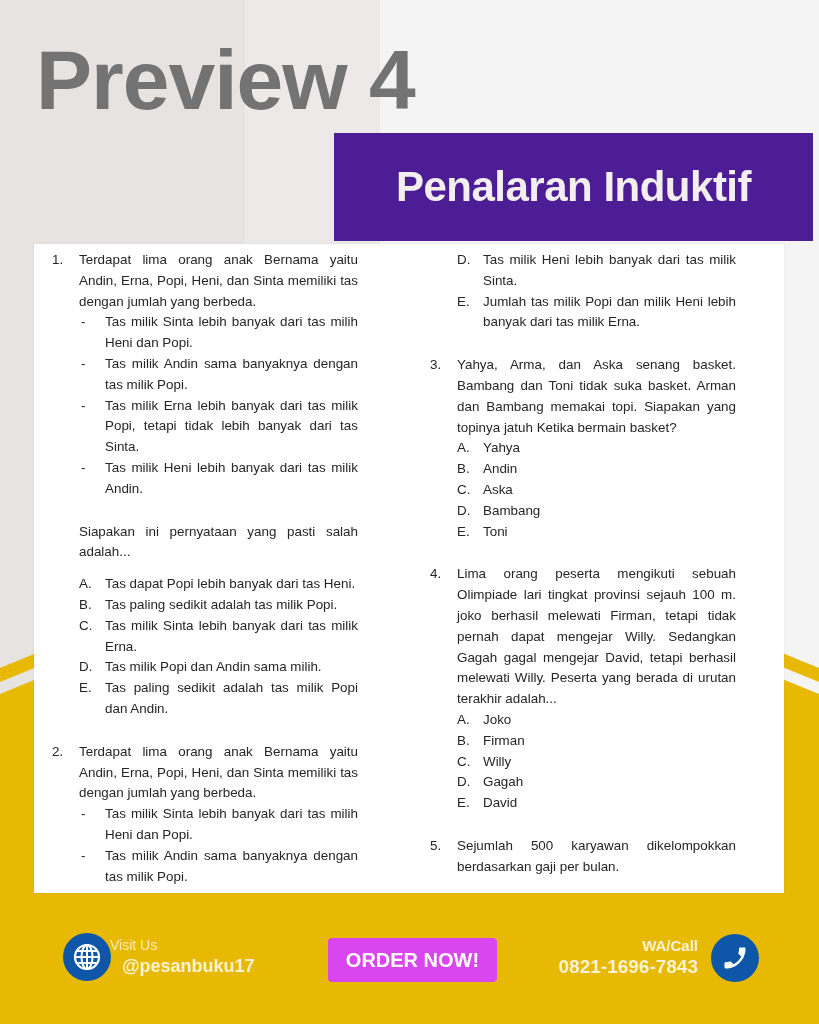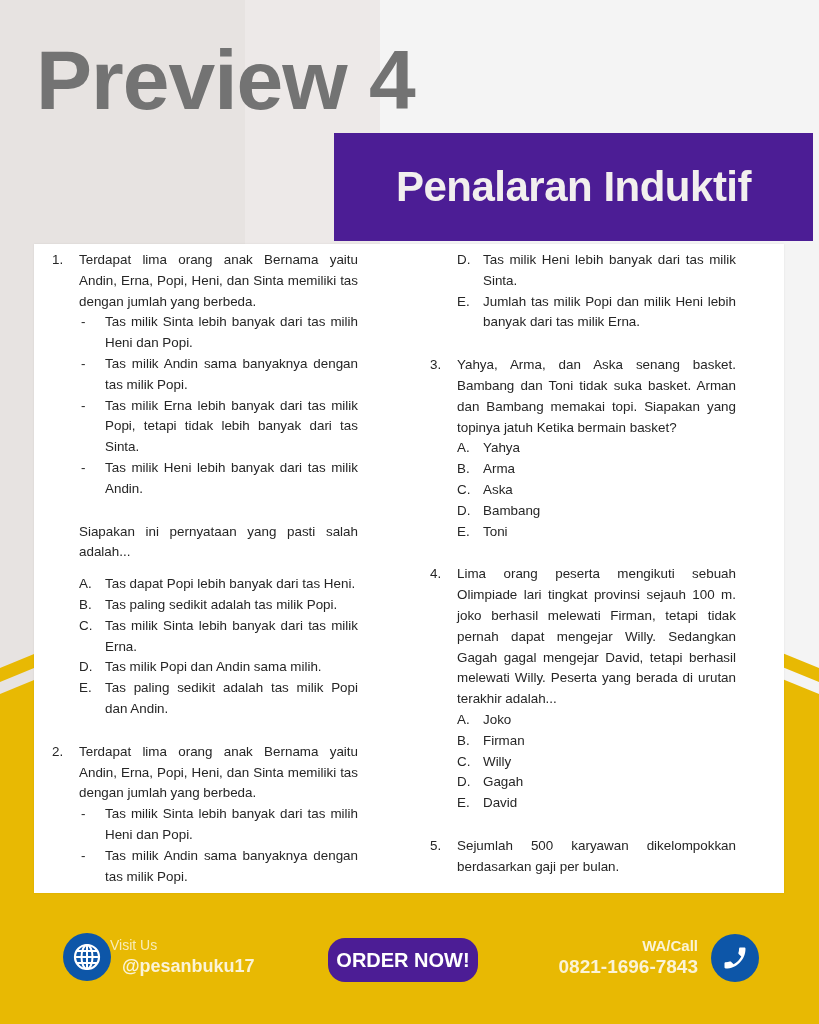--- a/index.html
+++ b/index.html
@@ -26,21 +26,21 @@
   .bullet { position: relative; padding-left: 26px; text-align: justify; }
   .bullet-dash { position: absolute; left: 2px; top: 0; }
   .opt { position: relative; padding-left: 26px; text-align: justify; }
   .opt-letter { position: absolute; left: 0; top: 0; }
   .indent { padding-left: 27px; }
   .gap-s { height: 11px; }
   .gap-m { height: 22px; }
   .circle-icon { position: absolute; width: 48px; height: 48px; border-radius: 50%; background: #0d56a8; display: flex; align-items: center; justify-content: center; }
   .visit-label { position: absolute; left: 110px; top: 937px; font-size: 14px; color: #f8ecb8; }
   .visit-handle { position: absolute; left: 122px; top: 956px; font-size: 18px; font-weight: bold; color: #fbf3d6; }
-  .order-btn { position: absolute; left: 328px; top: 938px; width: 150px; height: 44px; background: #4c1d95; border-radius: 17px; display: flex; align-items: center; justify-content: center; color: #ffffff; font-size: 20px; font-weight: bold; border: none; }
+  .order-btn { position: absolute; left: 328px; top: 938px; width: 169px; height: 44px; background: #d946ef; border-radius: 4px; display: flex; align-items: center; justify-content: center; color: #ffffff; font-size: 20px; font-weight: bold; border: none; }
   .wa-label { position: absolute; right: 121px; top: 937px; font-size: 15px; font-weight: bold; color: #fbf3d6; text-align: center; }
   .wa-number { position: absolute; right: 121px; top: 956px; font-size: 19px; font-weight: bold; color: #fbf3d6; text-align: right; }
 </style>
 </head>
 <body>
 
 <div class="bg-band-1"></div>
 <div class="bg-band-2"></div>
 <div class="bg-band-3"></div>
 
@@ -93,21 +93,21 @@
       <div class="opt"><span class="opt-letter">D.</span><span>Tas milik Heni lebih banyak dari tas milik Sinta.</span></div>
       <div class="opt"><span class="opt-letter">E.</span><span>Jumlah tas milik Popi dan milik Heni lebih banyak dari tas milik Erna.</span></div>
     </div>
     <div class="gap-m"></div>
     <div class="q">
       <span class="q-num">3.</span>
       <span>Yahya, Arma, dan Aska senang basket. Bambang dan Toni tidak suka basket. Arman dan Bambang memakai topi. Siapakan yang topinya jatuh Ketika bermain basket?</span>
     </div>
     <div class="indent">
       <div class="opt"><span class="opt-letter">A.</span><span>Yahya</span></div>
-      <div class="opt"><span class="opt-letter">B.</span><span>Arma</span></div>
+      <div class="opt"><span class="opt-letter">B.</span><span>Andin</span></div>
       <div class="opt"><span class="opt-letter">C.</span><span>Aska</span></div>
       <div class="opt"><span class="opt-letter">D.</span><span>Bambang</span></div>
       <div class="opt"><span class="opt-letter">E.</span><span>Toni</span></div>
     </div>
     <div class="gap-m"></div>
     <div class="q">
       <span class="q-num">4.</span>
       <span>Lima orang peserta mengikuti sebuah Olimpiade lari tingkat provinsi sejauh 100 m. joko berhasil melewati Firman, tetapi tidak pernah dapat mengejar Willy. Sedangkan Gagah gagal mengejar David, tetapi berhasil melewati Willy. Peserta yang berada di urutan terakhir adalah...</span>
     </div>
     <div class="indent">

